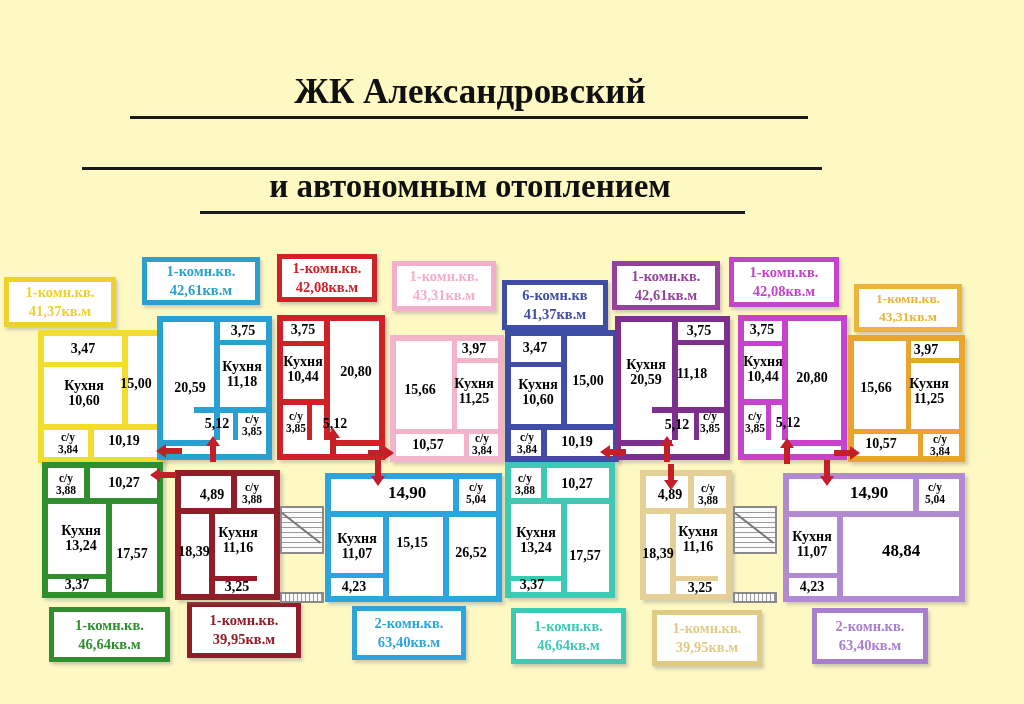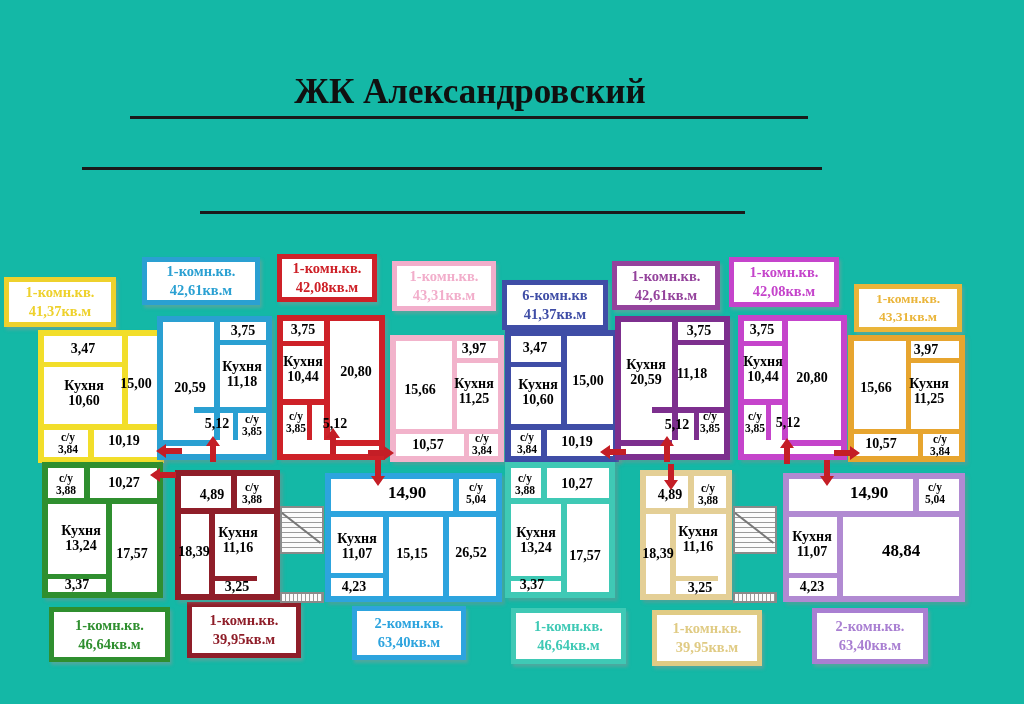--- a/index.html
+++ b/index.html
@@ -1,16 +1,16 @@
 <!DOCTYPE html>
 <html><head>
 <meta charset="utf-8">
 <style>
   html,body{margin:0;padding:0;background:#fff;}
-  .page{position:relative;width:1024px;height:704px;background:#14b8a6;overflow:hidden;
+  .page{position:relative;width:1024px;height:704px;background:#fef9c3;overflow:hidden;
         font-family:"Liberation Serif","DejaVu Serif",serif;}
   
   .tline{position:absolute;text-align:center;font-weight:bold;color:#101010;}
   .t1{left:150px;top:72px;width:640px;font-size:35px;}
   .t2{left:92px;top:120px;width:740px;font-size:33px;}
   .t3{left:180px;top:168px;width:580px;font-size:33px;}
   .rule{position:absolute;height:3px;background:#1a1a1a;}
   
   .leg{position:absolute;border:5px solid;background:#fff;display:flex;flex-direction:column;
        align-items:center;justify-content:center;font-weight:bold;font-size:14.5px;line-height:1.3;
@@ -37,20 +37,21 @@
   .arr-d{width:14px;height:26px;clip-path:polygon(4px 0,10px 0,10px 16px,14px 16px,7px 26px,0 16px,4px 16px);}
 </style>
 </head>
 <body>
 
 <div class="page">
 
   <div class="tline t1">ЖК Александровский</div>
   <div class="rule" style="left:130px;top:116px;width:678px"></div>
   <div class="rule" style="left:82px;top:167px;width:740px"></div>
+  <div class="tline t3">и автономным отоплением</div>
   <div class="rule" style="left:200px;top:211px;width:545px"></div>
 
   <div class="leg" style="color:#eed12c;left:4px;top:277px;width:102px;height:40px">
     <span>1-комн.кв.</span>
     <span>41,37кв.м</span>
   </div>
   <div class="leg" style="color:#2aa0d2;left:142px;top:257px;width:108px;height:38px">
     <span>1-комн.кв.</span>
     <span>42,61кв.м</span>
   </div>
@@ -252,21 +253,21 @@
     <i class="w" style="left:0;top:32px;width:165px;height:6px"></i>
     <i class="w" style="left:122px;top:0;width:6px;height:32px"></i>
     <i class="w" style="left:52px;top:38px;width:6px;height:79px"></i>
     <i class="w" style="left:112px;top:38px;width:6px;height:79px"></i>
     <i class="w" style="left:0;top:94px;width:52px;height:5px"></i>
     <span class="rm lg" style="left:76px;top:14px">14,90</span>
     <span class="rm b" style="left:145px;top:14px">с/у
 5,04</span>
     <span class="rm k" style="left:26px;top:67px">Кухня
 11,07</span>
-    <span class="rm" style="left:81px;top:75px">15,15</span>
+    <span class="rm" style="left:81px;top:64px">15,15</span>
     <span class="rm" style="left:140px;top:74px">26,52</span>
     <span class="rm" style="left:23px;top:108px">4,23</span>
   </div>
 
   <div class="apt" style="color:#3fc9b5;left:505px;top:462px;width:98px;height:124px">
     <i class="w" style="left:0;top:30px;width:98px;height:6px"></i>
     <i class="w" style="left:30px;top:0;width:6px;height:30px"></i>
     <i class="w" style="left:50px;top:36px;width:6px;height:88px"></i>
     <i class="w" style="left:0;top:108px;width:50px;height:5px"></i>
     <span class="rm b" style="left:14px;top:16px">с/у

